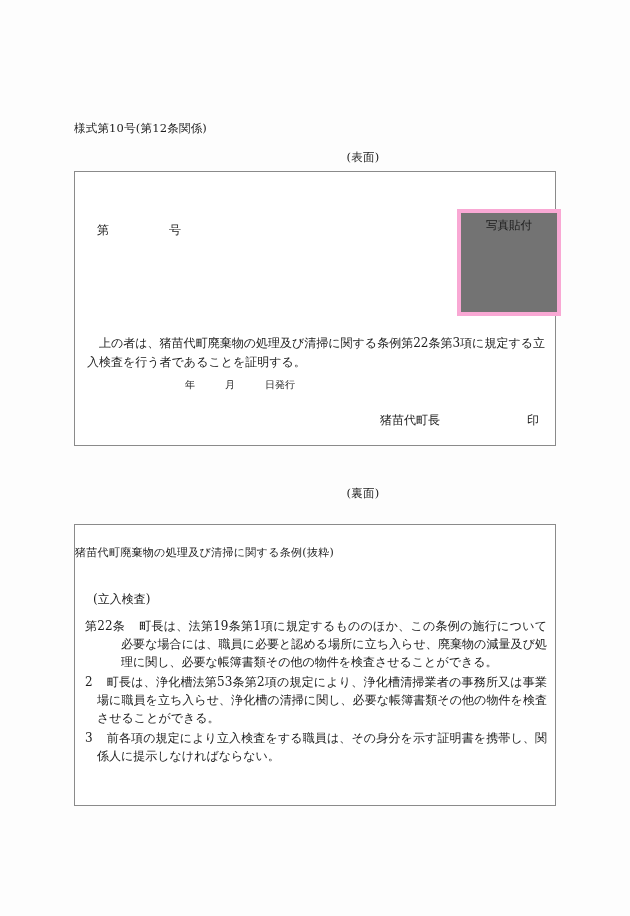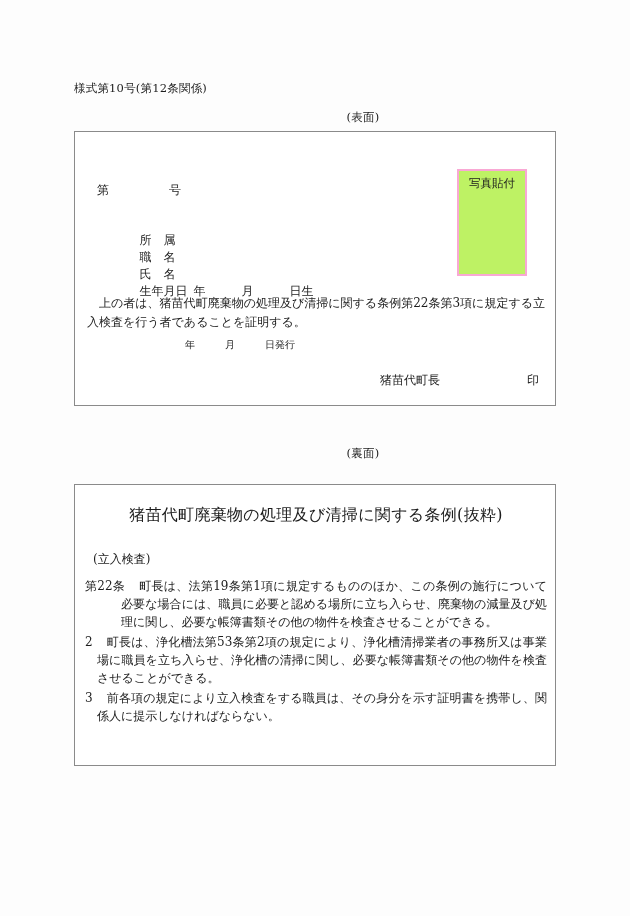--- a/index.html
+++ b/index.html
@@ -12,20 +12,21 @@
     background: #fdfdfd;
     font-family: "DejaVu Serif", "Liberation Serif", serif;
     color: #1c1c1c;
     position: relative;
     overflow: hidden;
   }
 
   .page {
     position: absolute;
     inset: 0;
+    margin-top: 40px;
   }
 
   
   .form-id {
     position: absolute;
     left: 74px;
     top: 81px;
     font-size: 11.5px;
     letter-spacing: 0.2px;
     white-space: nowrap;
@@ -140,43 +141,43 @@
     position: absolute;
     right: 18px;
     white-space: nowrap;
   }
 
   
   .photo-box {
     position: absolute;
     left: 382px;
     top: 37px;
-    width: 70px;
+    width: 104px;
     height: 107px;
-    border: 2px solid #f9a8d4;
+    border: 4px solid #f9a8d4;
     box-sizing: border-box;
-    background: #bef264;
+    background: #737373;
   }
   .photo-box-label {
     position: absolute;
     left: 0;
     top: 5px;
     width: 100%;
     text-align: center;
     font-size: 11.5px;
   }
 
   
   .ordinance-title {
     position: absolute;
     left: 0;
     top: 20px;
     width: 482px;
-    text-align: center;
-    font-size: 16px;
+    text-align: left;
+    font-size: 11px;
     letter-spacing: 0.3px;
   }
 
   .ordinance-subhead {
     position: absolute;
     left: 18px;
     top: 66px;
     font-size: 12px;
   }
 
@@ -215,34 +216,20 @@
 
   <div class="form-id">様式第10号(第12条関係)</div>
 
   <div class="side-caption front">(表面)</div>
 
   <div class="card card-front">
 
 
     <div class="number-row">第　　　　　号</div>
 
-    <div class="field-list">
-      <div class="field-row">
-        <span class="field-label">所　属</span>
-      </div>
-      <div class="field-row">
-        <span class="field-label">職　名</span>
-      </div>
-      <div class="field-row">
-        <span class="field-label">氏　名</span>
-      </div>
-      <div class="field-row">
-        <span class="field-label wide">生年月日</span><span>年　　　月　　　日生</span>
-      </div>
-    </div>
 
     <div class="photo-box">
       <div class="photo-box-label">写真貼付</div>
     </div>
 
     <div class="cert-body">上の者は、猪苗代町廃棄物の処理及び清掃に関する条例第22条第3項に規定する立入検査を行う者であることを証明する。</div>
 
     <div class="issue-date">年　　　月　　　日発行</div>
 
     <div class="signature-row">

